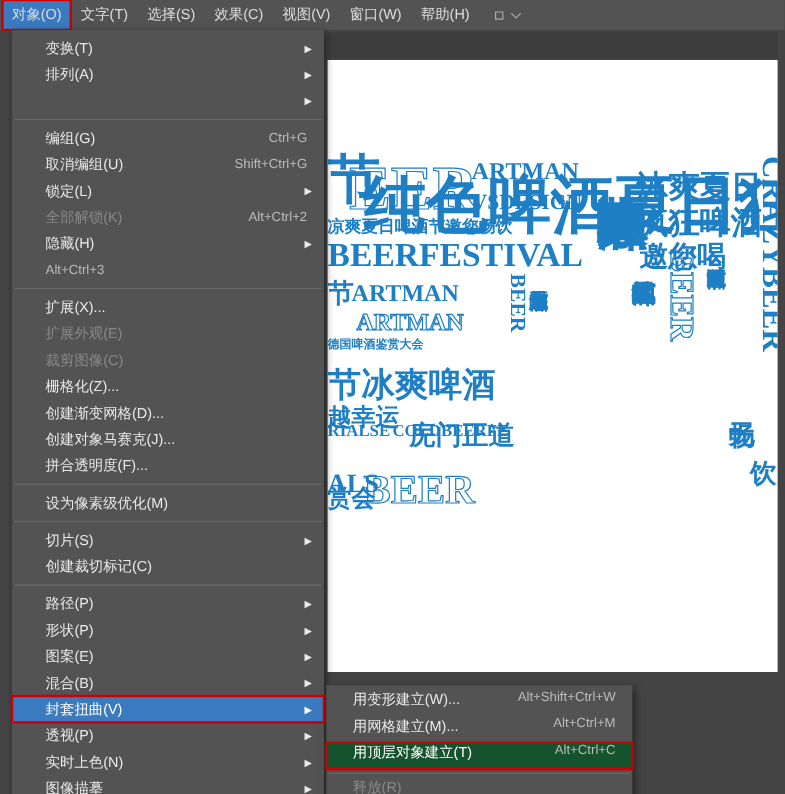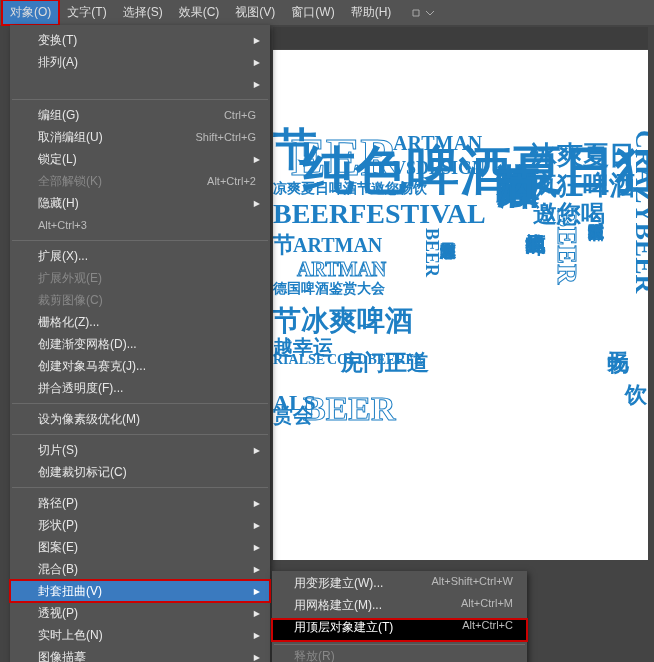--- a/index.html
+++ b/index.html
@@ -15,21 +15,21 @@
 .dropdown .row .label { flex: 1; }
 .dropdown .row .shortcut { color: #bbb; font-size: 11px; }
 .dropdown .row .arrow { position: absolute; right: 10px; }
 .dropdown .sep { height: 1px; background: #6a6a6a; margin: 4px 2px; }
 .dropdown .row.highlight { background: #3a7abf; color: #fff; }
 .dropdown .row.boxed { outline: 2px solid #c00; outline-offset: -1px; }
 .submenu { position: absolute; left: 272px; top: 571px; width: 255px; background: #535353; color: #e8e8e8; font-size: 12px; box-shadow: 2px 2px 6px rgba(0,0,0,.5); padding: 4px 0; }
 .submenu .row { display: flex; align-items: flex-start; height: 22px; padding: 0 14px 0 22px; cursor: default; }
 .submenu .row .label { flex: 1; }
 .submenu .row .shortcut { color: #bbb; font-size: 11px; }
-.submenu .row.highlight { background: #000000; color: #fff; outline: 2px solid #c00; outline-offset: -1px; }
+.submenu .row.highlight { background: #14532d; color: #fff; outline: 2px solid #c00; outline-offset: -1px; }
 .submenu .row.disabled { color: #888; }
 .submenu .sep { height: 1px; background: #6a6a6a; margin: 3px 2px; }
 .canvas { position: absolute; left: 273px; top: 50px; width: 375px; height: 510px; background: #fff; overflow: hidden; }
 .canvas .txt { position: absolute; color: #1e7fc4; font-weight: bold; white-space: nowrap; }
 .ruler { position:absolute; left:273px; top:27px; width:375px; height:22px; background:#3d3d3d; }
 </style>
 </head>
 <body>
 
 <div class="menubar">
@@ -57,21 +57,21 @@
     <div class="txt" style="left: 120px; top: 82px; font-size: 20px; font-family: Georgia, serif;">ARTMAN</div>
     <div class="txt" style="left: 258px; top: 88px; font-size: 26px;">冰爽夏日</div>
     <div class="txt" style="left: 120px; top: 108px; font-size: 18px; font-family: Georgia, serif;">VSDESIGN</div>
     <div class="txt" style="left: 258px; top: 118px; font-size: 26px;">疯狂啤酒</div>
     <div class="txt" style="left: 0px; top: 130px; font-size: 14px;">凉爽夏日啤酒节邀您畅饮</div>
     <div class="txt" style="left: 260px; top: 148px; font-size: 24px; text-align: center;">邀您喝</div>
     <div class="txt" style="left: 0px; top: 148px; font-size: 28px; font-family: Georgia, serif;">BEERFESTIVAL</div>
     <div class="txt" style="left: 0px; top: 180px; font-size: 22px;">节</div>
     <div class="txt" style="left: 20px; top: 184px; font-size: 20px; font-family: Georgia, serif;">ARTMAN</div>
     <div class="txt" style="left: 24px; top: 208px; font-size: 20px; font-family: Georgia, serif; color: transparent; -webkit-text-stroke: 1px rgb(30, 127, 196);">ARTMAN</div>
-    <div class="txt" style="left: 0px; top: 230px; font-size: 14px;">德国啤酒鉴赏大会</div>
+    <div class="txt" style="left: 0px; top: 230px; font-size: 10px;">德国啤酒鉴赏大会</div>
     <div class="txt" style="left: 0px; top: 252px; font-size: 28px;">节冰爽啤酒</div>
     <div class="txt" style="left: 0px; top: 284px; font-size: 20px;">越幸运</div>
     <div class="txt" style="left: 68px; top: 298px; font-size: 22px;">庑门正道</div>
     <div class="txt" style="left: 0px; top: 302px; font-size: 14px; font-family: Georgia, serif;">RIALSE</div>
     <div class="txt" style="left: 54px; top: 302px; font-size: 14px; font-family: Georgia, serif;">COLDBEERFE</div>
     <div class="txt" style="left: 0px; top: 320px; font-size: 20px; margin-top: 32px;">赏会</div>
     <div class="txt" style="left: 0px; top: 340px; font-size: 22px; font-family: Georgia, serif;">ALS</div>
     <div class="txt" style="left: 30px; top: 340px; font-size: 34px; font-family: Georgia, serif; color: transparent; -webkit-text-stroke: 1px rgb(30, 127, 196);">BEER</div>
     <div class="txt" style="left: 216px; top: 78px; font-size: 44px; writing-mode: vertical-rl;">冰爽啤酒节</div>
     <div class="txt" style="left: 164px; top: 180px; font-size: 16px; writing-mode: vertical-rl;">夏日啤酒邀您</div>

